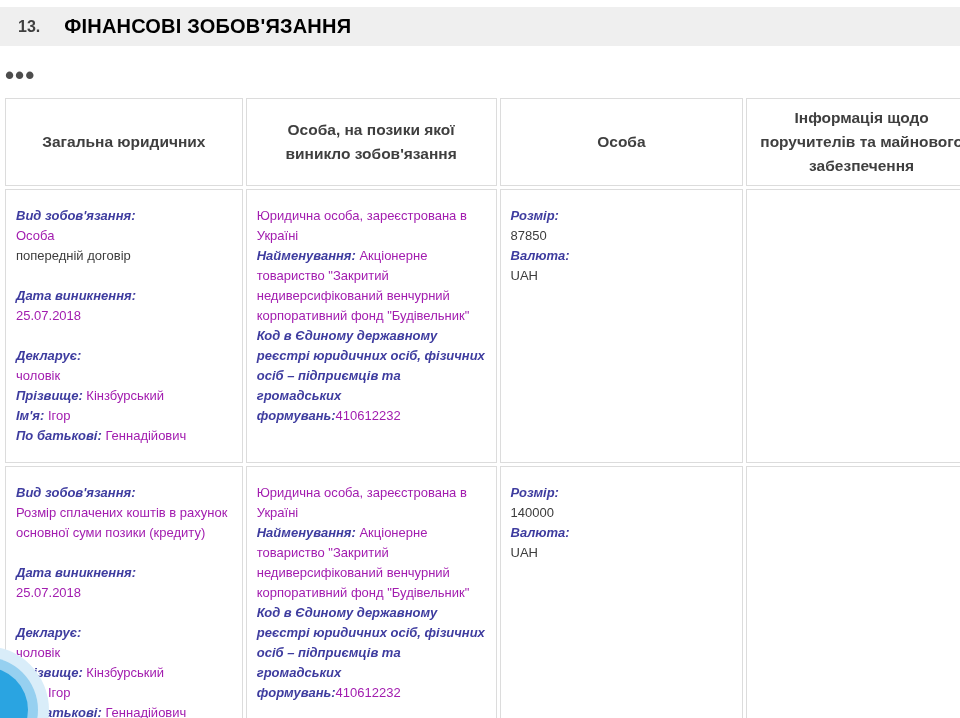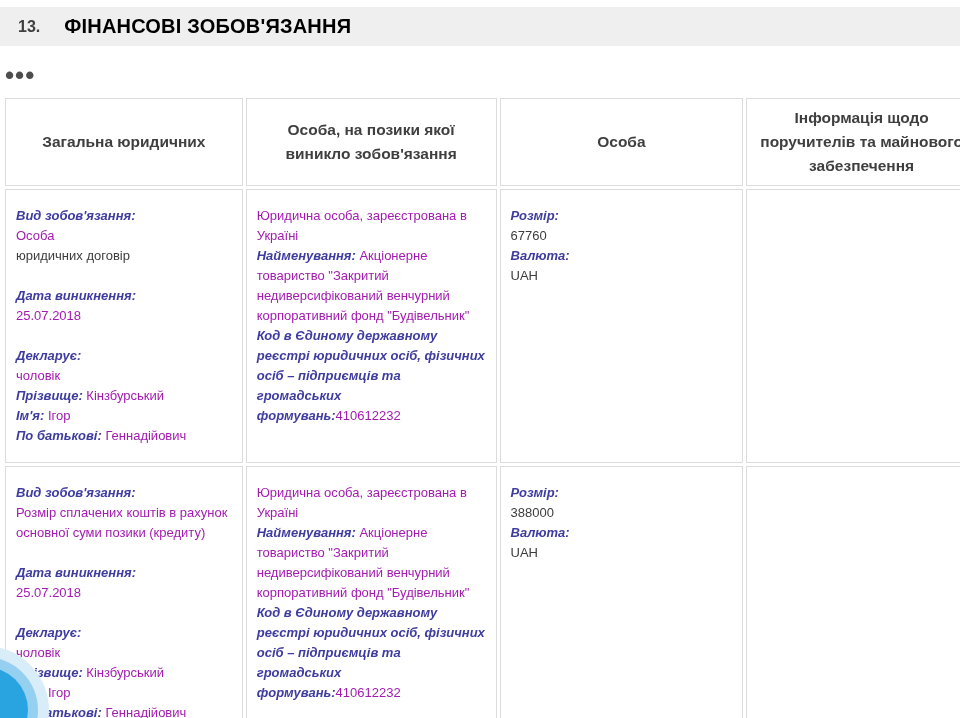--- a/index.html
+++ b/index.html
@@ -134,39 +134,39 @@
       <th>Особа, на позики якої виникло зобов'язання</th>
       <th>Особа</th>
       <th class="h3">Інформація щодо поручителів та майнового забезпечення</th>
     </tr>
   </thead>
   <tbody>
       <tr>
         <td>
           <p class="line"><span class="s-label">Вид зобов'язання:</span></p>
           <p class="line"><span class="s-value">Особа</span></p>
-          <p class="line"><span class="s-plain">юридичних договір</span></p>
+          <p class="line"><span class="s-plain">попередній договір</span></p>
           <p class="gap"></p>
           <p class="line"><span class="s-label">Дата виникнення:</span></p>
           <p class="line"><span class="s-value">25.07.2018</span></p>
           <p class="gap"></p>
           <p class="line"><span class="s-label">Декларує:</span></p>
           <p class="line"><span class="s-value">чоловік</span></p>
           <p class="line"><span class="s-label">Прізвище:</span><span class="s-value"> Кінзбурський</span></p>
           <p class="line"><span class="s-label">Ім'я:</span><span class="s-value"> Ігор</span></p>
           <p class="line"><span class="s-label">По батькові:</span><span class="s-value"> Геннадійович</span></p>
         </td>
         <td>
           <p class="line"><span class="s-value">Юридична особа, зареєстрована в Україні</span></p>
           <p class="line"><span class="s-label">Найменування:</span><span class="s-value"> Акціонерне товариство "Закритий недиверсифікований венчурний корпоративний фонд "Будівельник"</span></p>
           <p class="line"><span class="s-label">Код в Єдиному державному реєстрі юридичних осіб, фізичних осіб – підприємців та громадських формувань:</span><span class="s-value">410612232</span></p>
         </td>
         <td>
           <p class="line"><span class="s-label">Розмір:</span></p>
-          <p class="line"><span class="s-plain">67760</span></p>
+          <p class="line"><span class="s-plain">87850</span></p>
           <p class="line"><span class="s-label">Валюта:</span></p>
           <p class="line"><span class="s-plain">UAH</span></p>
         </td>
         <td></td>
       </tr>
       <tr>
         <td>
           <p class="line"><span class="s-label">Вид зобов'язання:</span></p>
           <p class="line"><span class="s-value">Розмір сплачених коштів в рахунок основної суми позики (кредиту)</span></p>
           <p class="gap"></p>
@@ -179,21 +179,21 @@
           <p class="line"><span class="s-label">Ім'я:</span><span class="s-value"> Ігор</span></p>
           <p class="line"><span class="s-label">По батькові:</span><span class="s-value"> Геннадійович</span></p>
         </td>
         <td>
           <p class="line"><span class="s-value">Юридична особа, зареєстрована в Україні</span></p>
           <p class="line"><span class="s-label">Найменування:</span><span class="s-value"> Акціонерне товариство "Закритий недиверсифікований венчурний корпоративний фонд "Будівельник"</span></p>
           <p class="line"><span class="s-label">Код в Єдиному державному реєстрі юридичних осіб, фізичних осіб – підприємців та громадських формувань:</span><span class="s-value">410612232</span></p>
         </td>
         <td>
           <p class="line"><span class="s-label">Розмір:</span></p>
-          <p class="line"><span class="s-plain">388000</span></p>
+          <p class="line"><span class="s-plain">140000</span></p>
           <p class="line"><span class="s-label">Валюта:</span></p>
           <p class="line"><span class="s-plain">UAH</span></p>
         </td>
         <td></td>
       </tr>
     </tbody>
 </table>
 
 <button class="chat-widget">
   <span class="ring">

